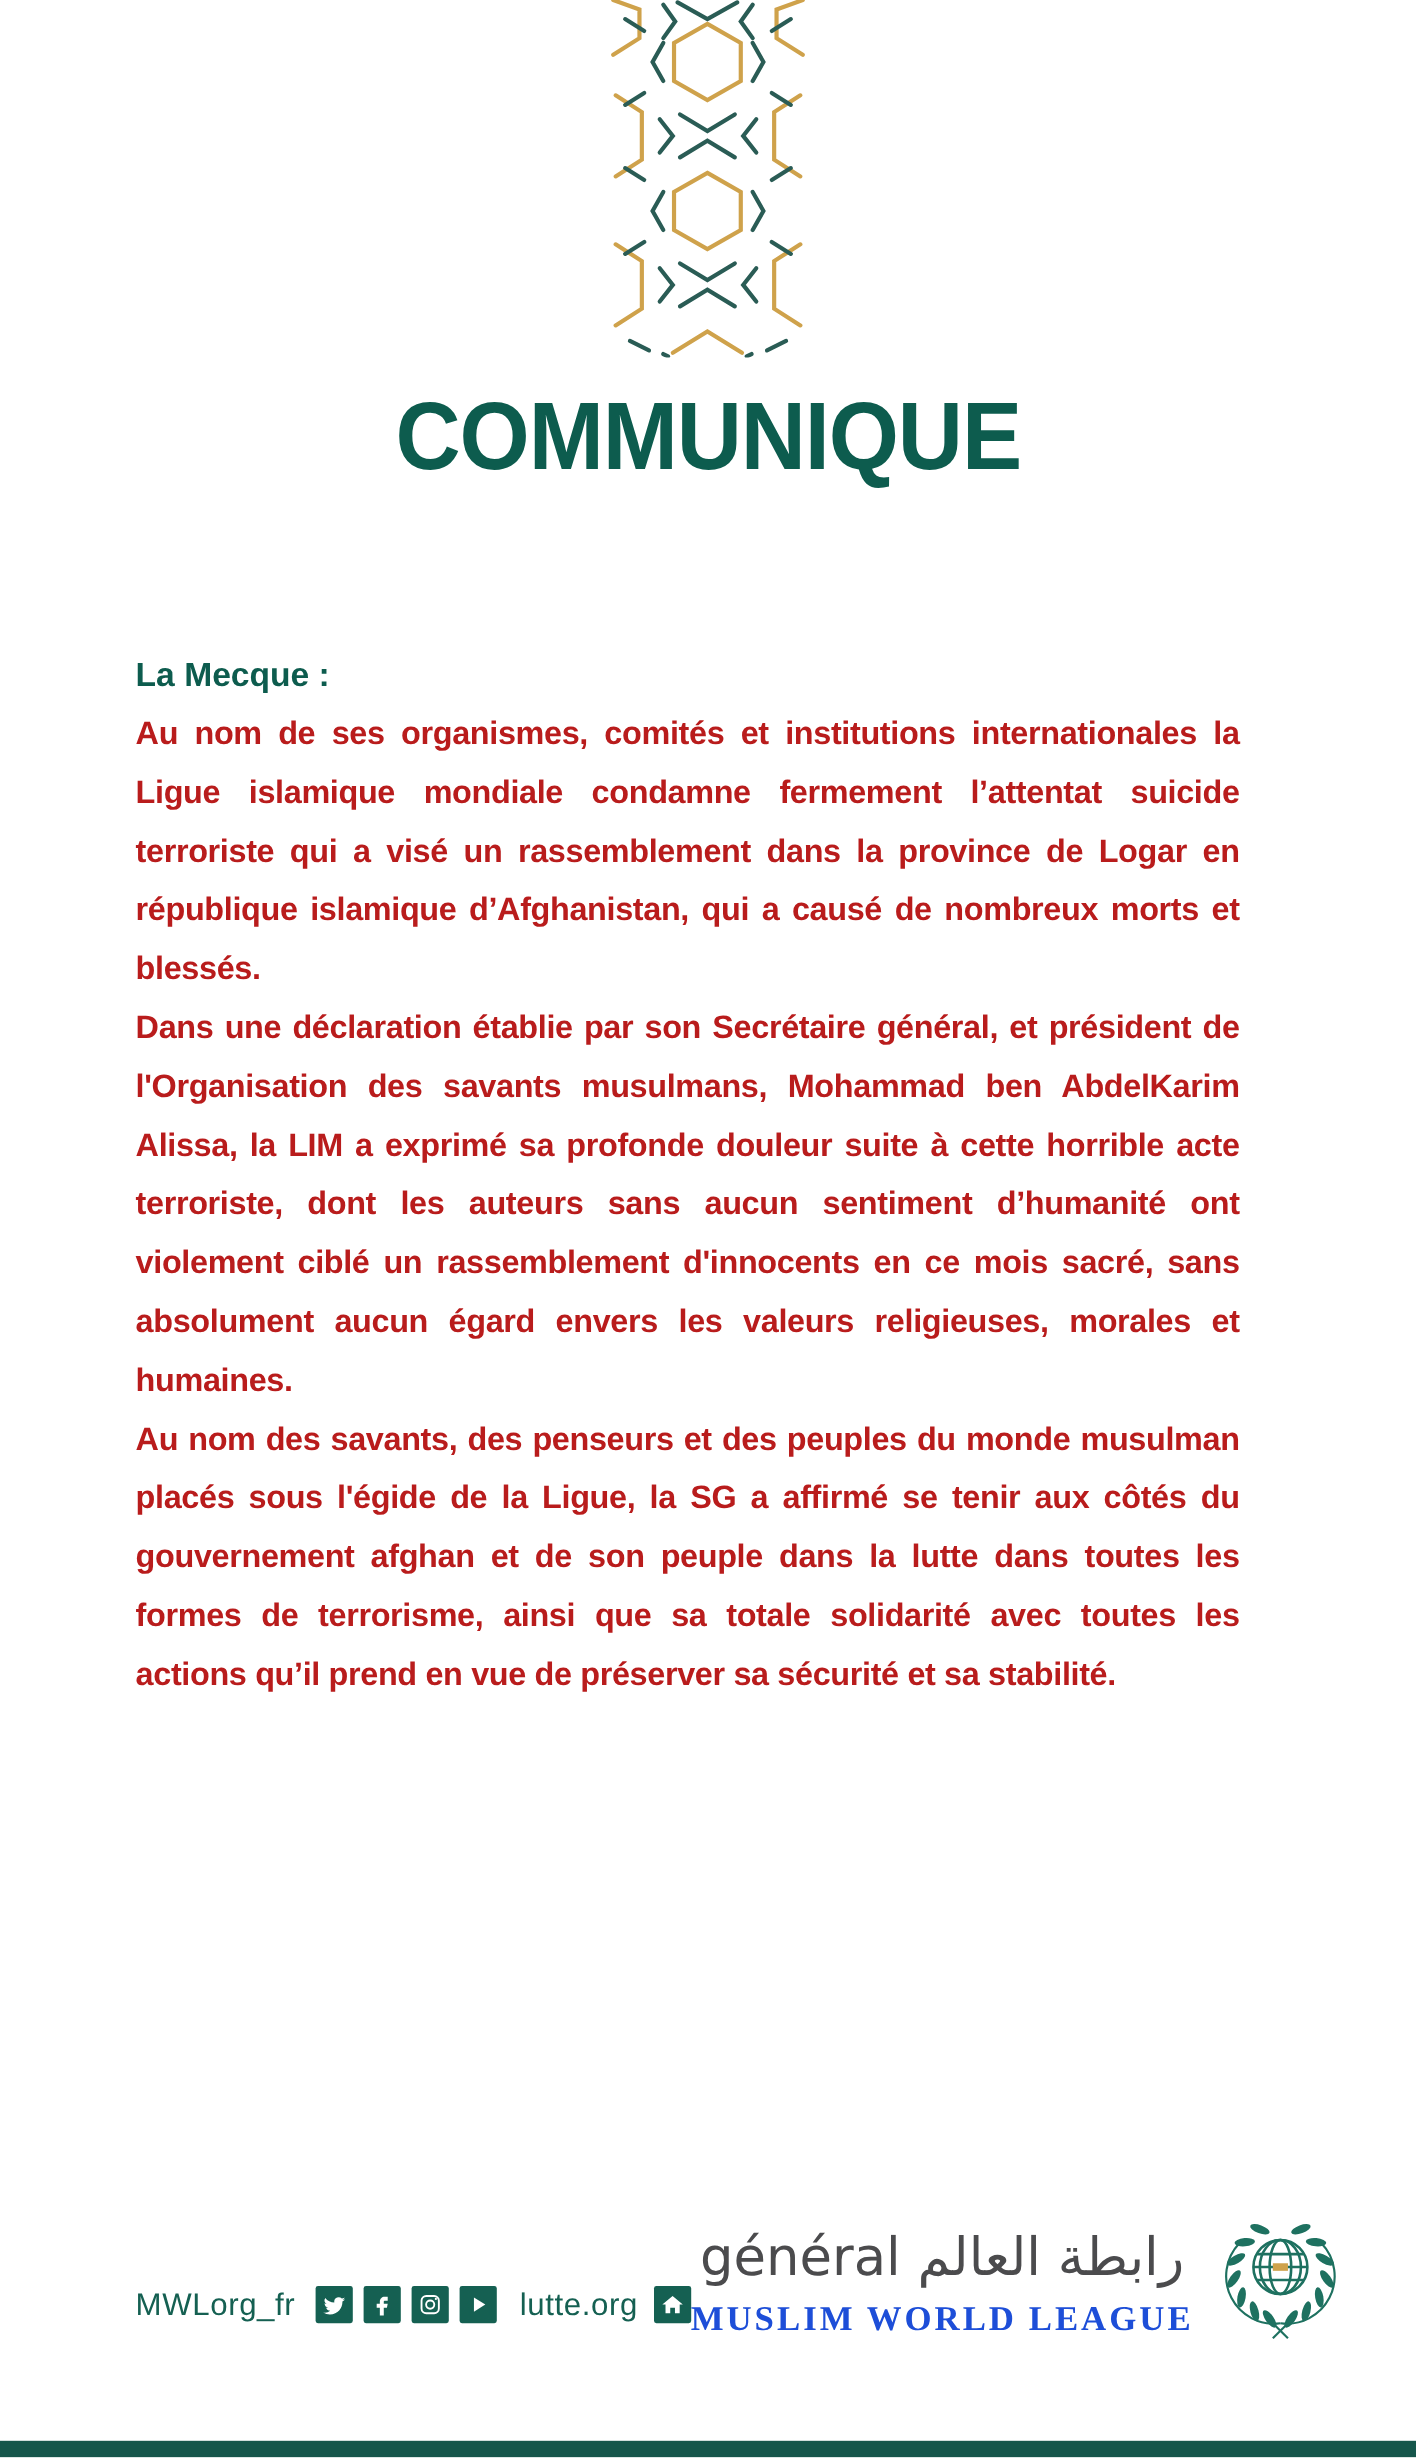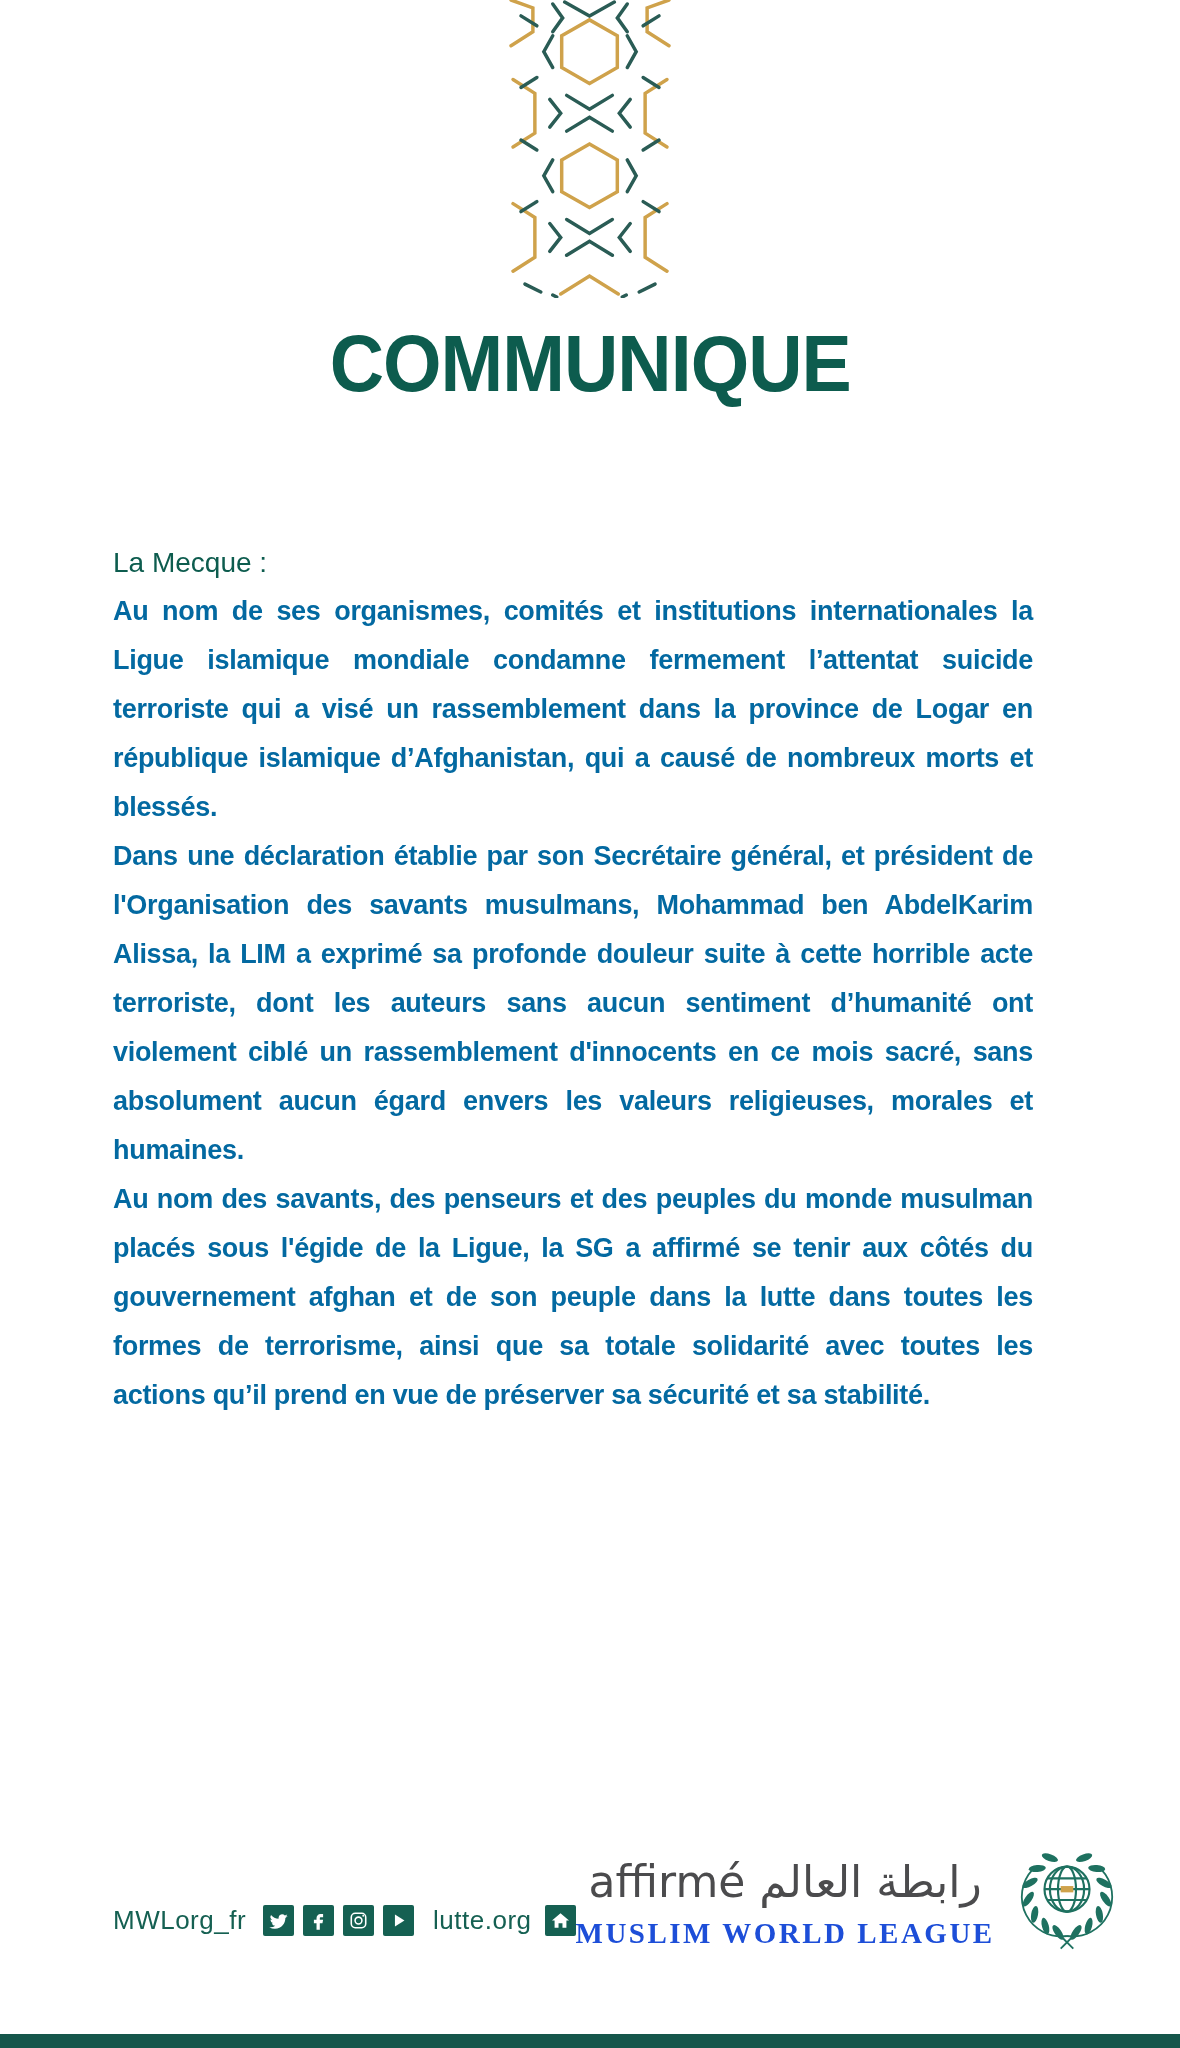--- a/index.html
+++ b/index.html
@@ -34,30 +34,30 @@
   }
   .title span { display: inline-block; transform: scaleX(0.94); }
   .body-block {
     position: absolute;
     top: 538px;
     left: 113px;
     width: 920px;
   }
   .dateline {
     font-size: 28px;
-    font-weight: normal;
+    font-weight: bold;
     color: #0d5c4e;
     line-height: 49px;
   }
   .body-block p.para {
     font-size: 27px;
     font-weight: bold;
     line-height: 49px;
     letter-spacing: -0.3px;
-    color: #0369a1;
+    color: #b91c1c;
     text-align: justify;
     text-justify: inter-word;
   }
   .footer {
     position: absolute;
     top: 1840px;
     left: 113px;
     width: 997px;
     display: flex;
     justify-content: space-between;
@@ -222,21 +222,21 @@
 
       <span class="sq">
         <svg width="21" height="21" viewBox="0 0 32 32" fill="#ffffff">
           <path d="M16 5 L29 16 H25 V27 H19 V20 H13 V27 H7 V16 H3 Z"></path>
         </svg>
       </span>
     </div>
 
     <div class="footer-right">
       <div class="wordmark">
-        <div class="arabic">رابطة العالم affirmé</div>
+        <div class="arabic">رابطة العالم général</div>
         <div class="english">MUSLIM WORLD LEAGUE</div>
       </div>
 
       <svg class="emblem" viewBox="0 0 120 128">
 
         <g fill="none" stroke="#1e7160" stroke-width="2.4">
           <circle cx="60" cy="52" r="25"></circle>
           <ellipse cx="60" cy="52" rx="10" ry="25"></ellipse>
           <ellipse cx="60" cy="52" rx="19" ry="25"></ellipse>
           <line x1="38.5" y1="40" x2="81.5" y2="40"></line>

